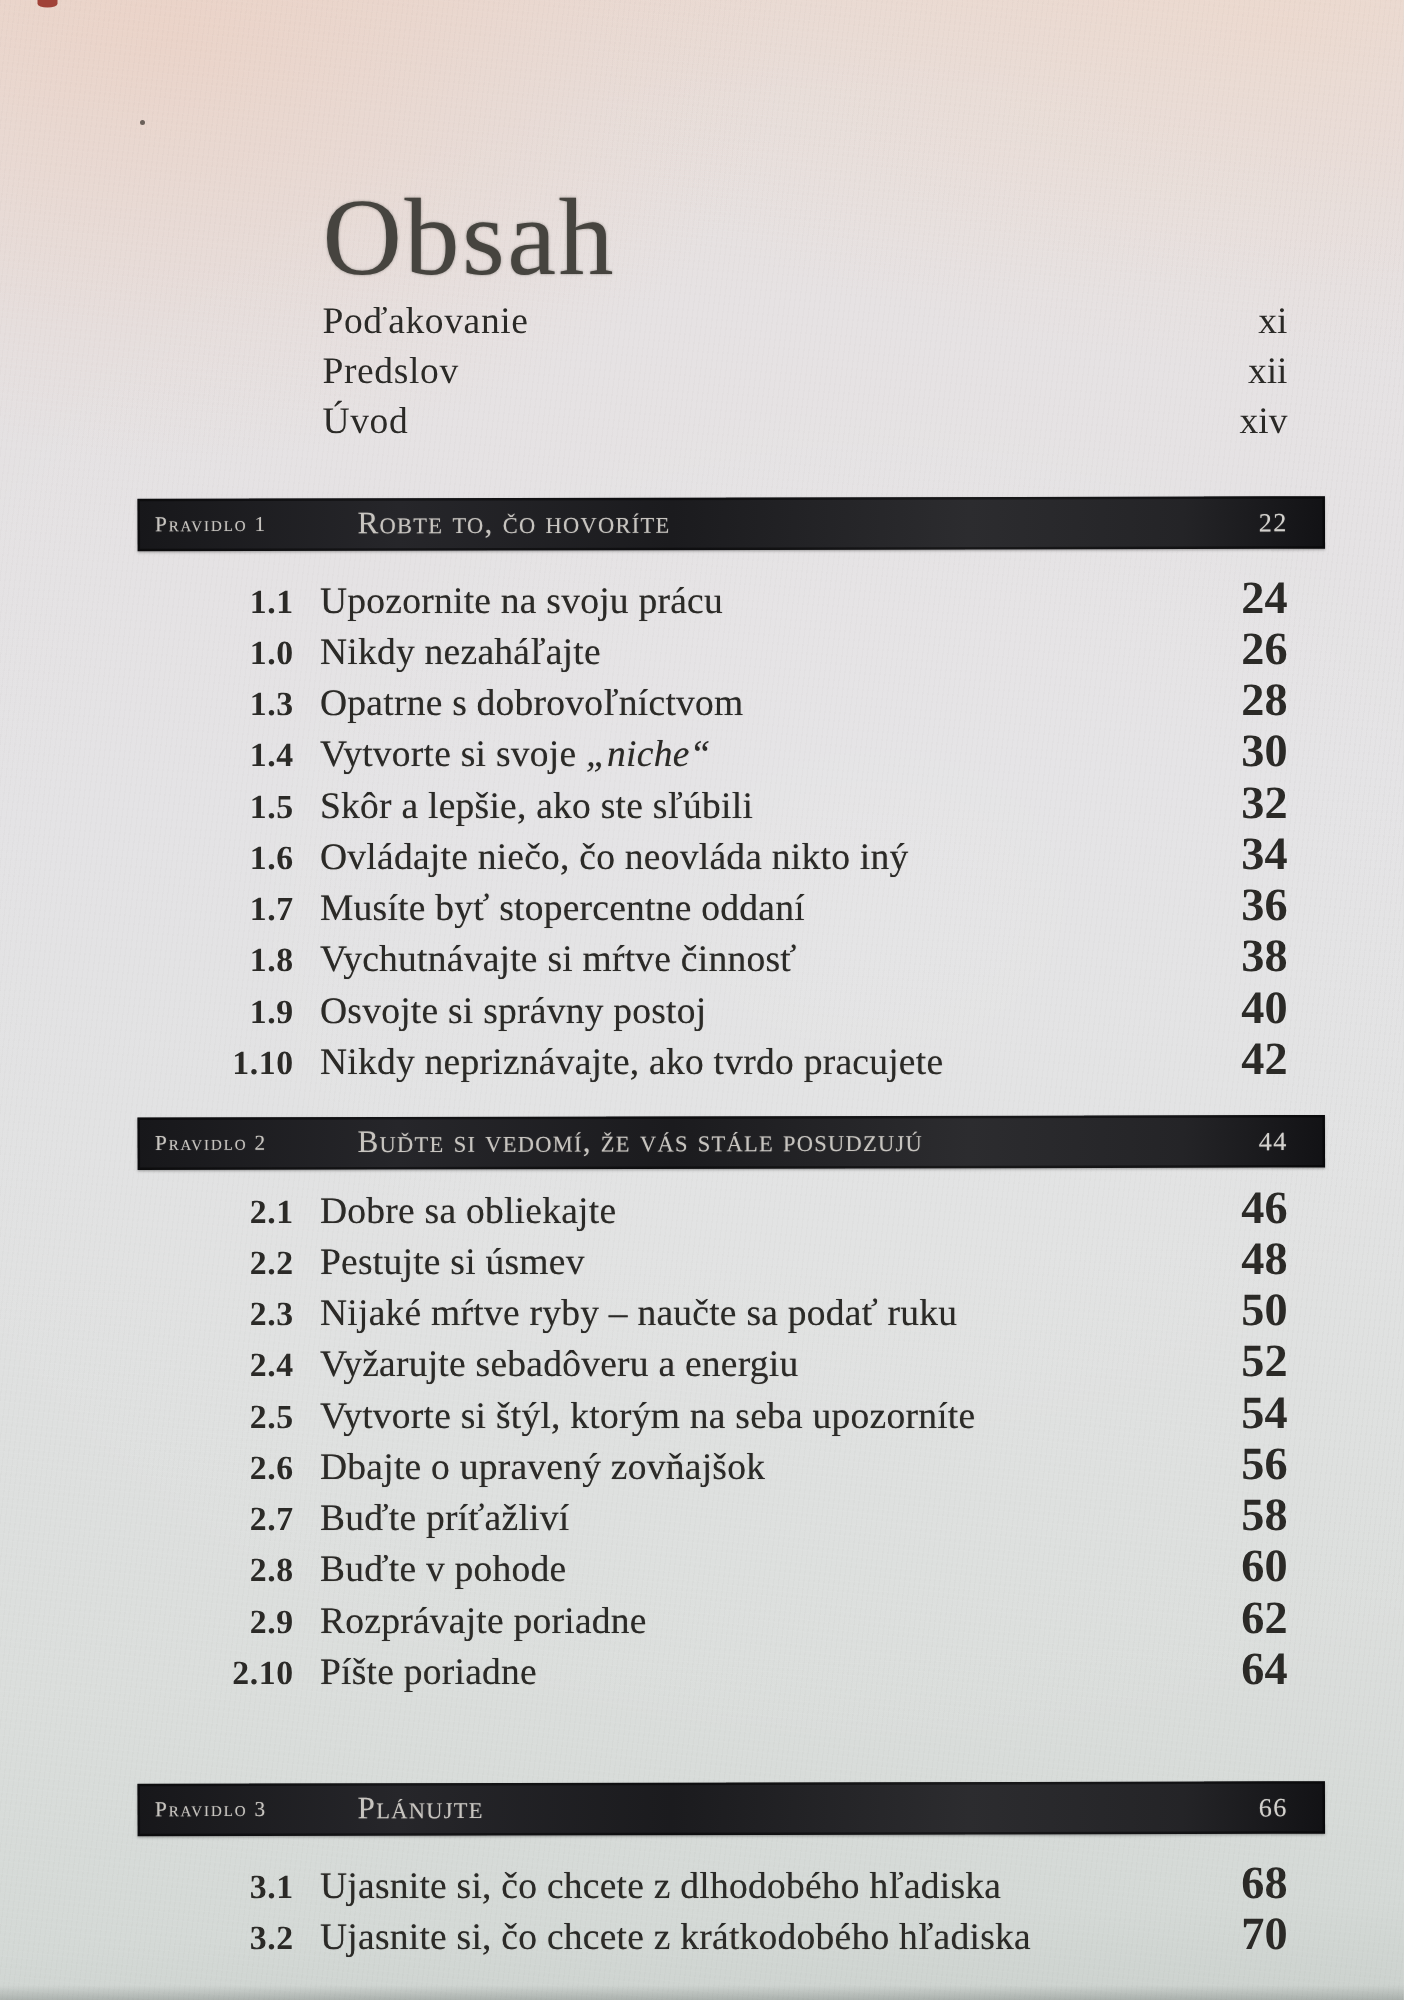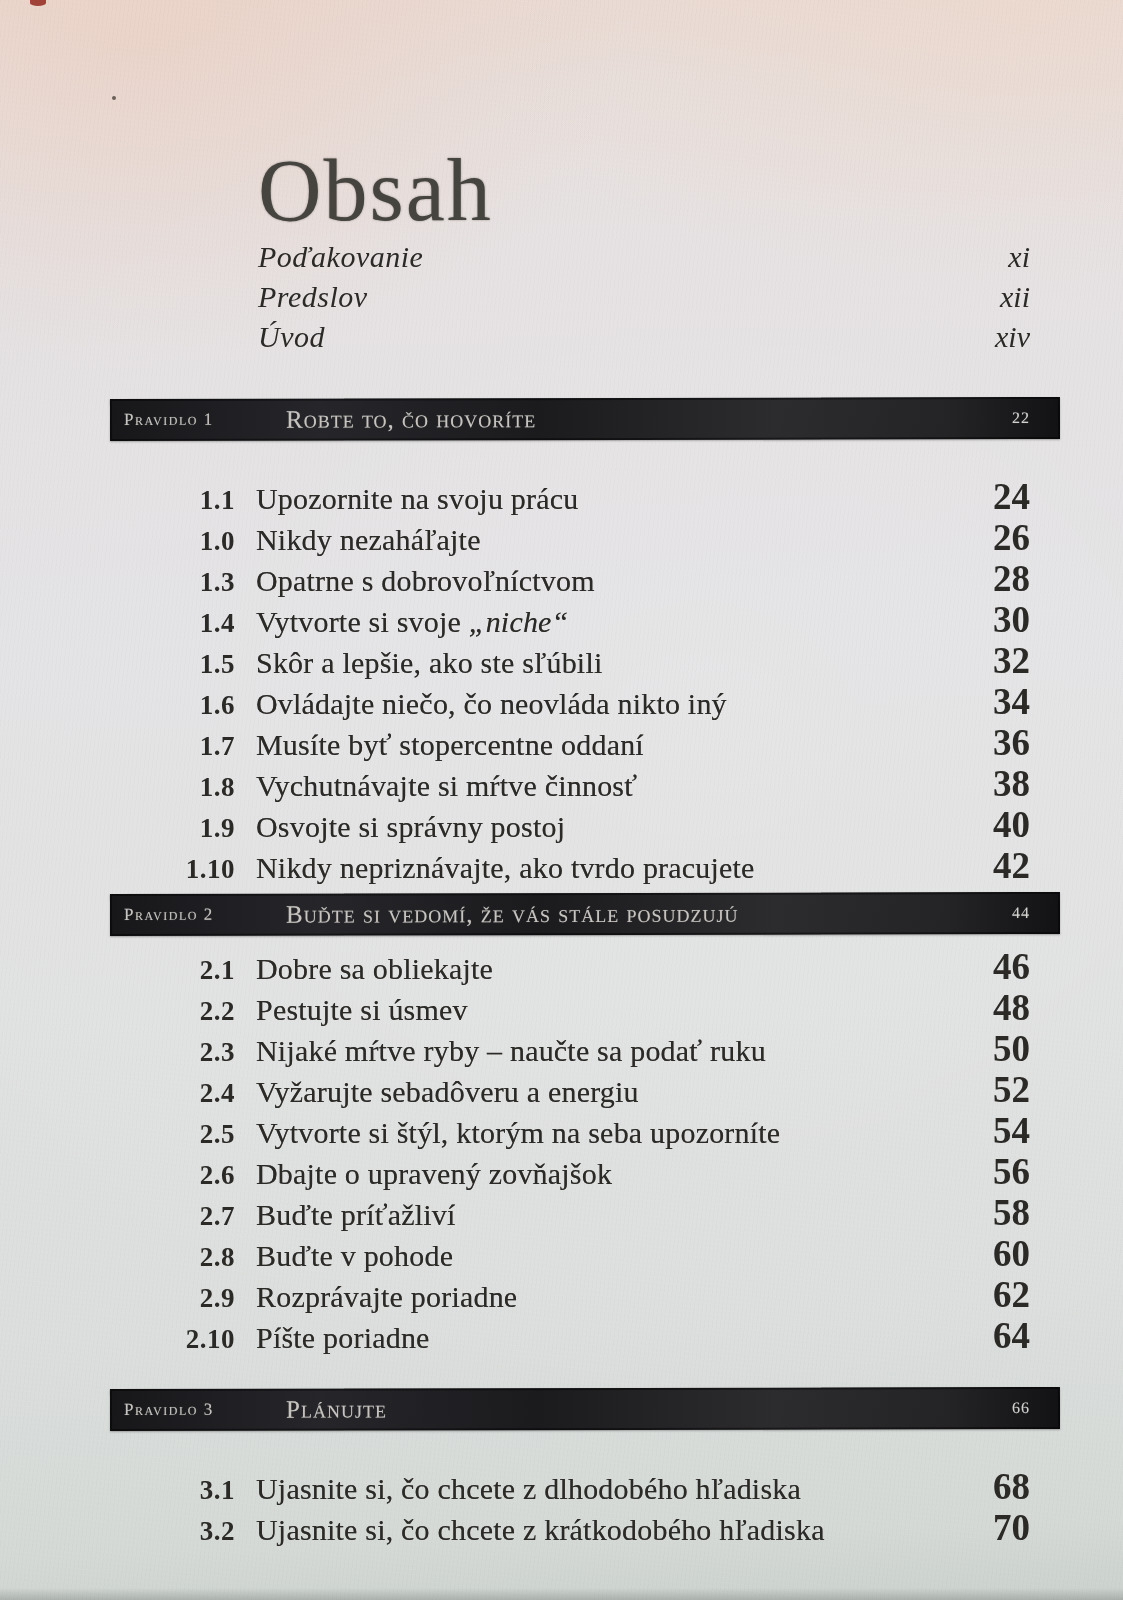--- a/index.html
+++ b/index.html
@@ -35,45 +35,45 @@
   .speck-dot{left:112px;top:96px;width:4px;height:4px;background:#4a423c;opacity:.8;}
 
   .page-title{
     position:absolute;left:258px;top:84px;
     font-size:88px;line-height:1.1;font-weight:400;color:#46443f;
     letter-spacing:2px;
     text-shadow:0 0 2px rgba(70,66,60,.55);
   }
 
   .front{position:absolute;left:110px;top:240px;width:920px;}
-  .front-row{display:flex;align-items:baseline;height:40px;font-size:30px;font-style:italic;color:#2b2a27;gap:17px;}
+  .front-row{display:flex;align-items:baseline;height:40px;font-size:30px;color:#2b2a27;gap:17px;}
   .front-label{margin-left:148px;flex:1;letter-spacing:.5px;}
   .front-page{width:80px;text-align:right;}
 
   .sec{position:absolute;left:110px;width:920px;}
   .sec1{top:398px;}
   .sec2{top:893px;}
-  .sec3{top:1388px;}
+  .sec3{top:1426px;}
 
   .bar{
     position:relative;height:42px;margin-right:-30px;
     display:flex;align-items:center;
     padding:0 30px 0 14px;box-sizing:border-box;
     background:linear-gradient(92deg,#17171a 0%,#26262a 22%,#1b1b1e 45%,#2c2c2f 70%,#242427 88%,#121215 100%);
     box-shadow:inset 0 0 0 2px rgba(0,0,0,.45), 0 1px 2px rgba(40,40,40,.35);
     color:#c7c4bf;
     font-variant:small-caps;
     text-shadow:0 0 1px rgba(220,218,214,.4);
     transform:rotate(-0.12deg);
   }
   .bar-label{width:162px;font-size:17px;letter-spacing:1.5px;flex:none;}
   .bar-title{flex:1;font-size:25px;letter-spacing:1px;white-space:nowrap;overflow:hidden;}
-  .bar-page{flex:none;font-size:16px;letter-spacing:1px;color:#d3d1cd;}
-
-  .rows{margin-top:35px;}
+  .bar-page{flex:none;font-size:21px;letter-spacing:1px;color:#d3d1cd;}
+
+  .rows{margin-top:17px;}
   .sec2 .rows{margin-top:10px;}
   .row{display:flex;align-items:baseline;height:41px;font-size:30px;color:#2b2a27;}
   .row .num{width:125px;text-align:right;font-weight:700;font-size:27px;letter-spacing:.5px;flex:none;}
   .row .t{flex:1;margin-left:21px;letter-spacing:.2px;white-space:nowrap;overflow:hidden;
           text-shadow:0 0 .6px rgba(43,42,39,.6);}
   .row .t .t-em{font-style:italic;}
   .row .pg{width:80px;text-align:right;font-size:37px;flex:none;font-weight:bold;}
 </style>
 </head>
 <body>

